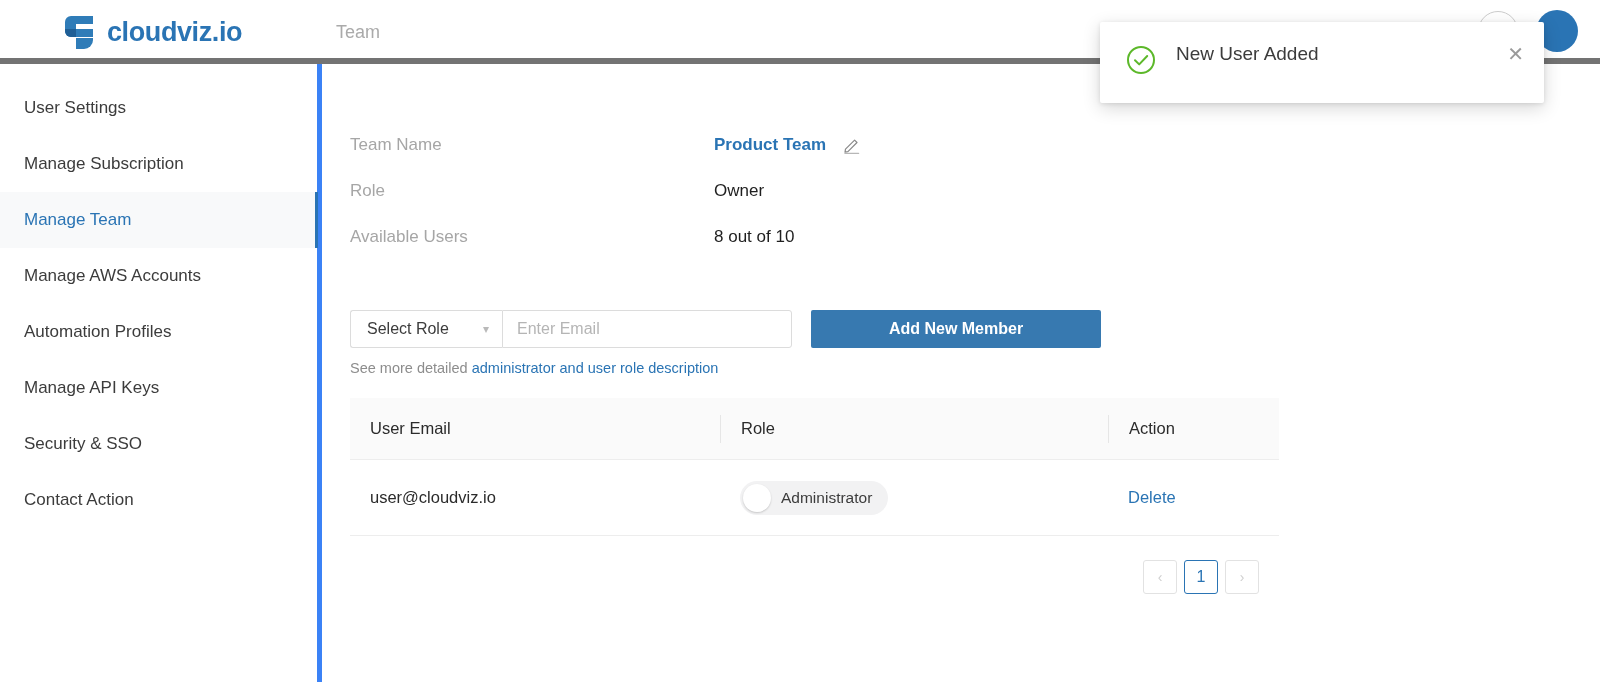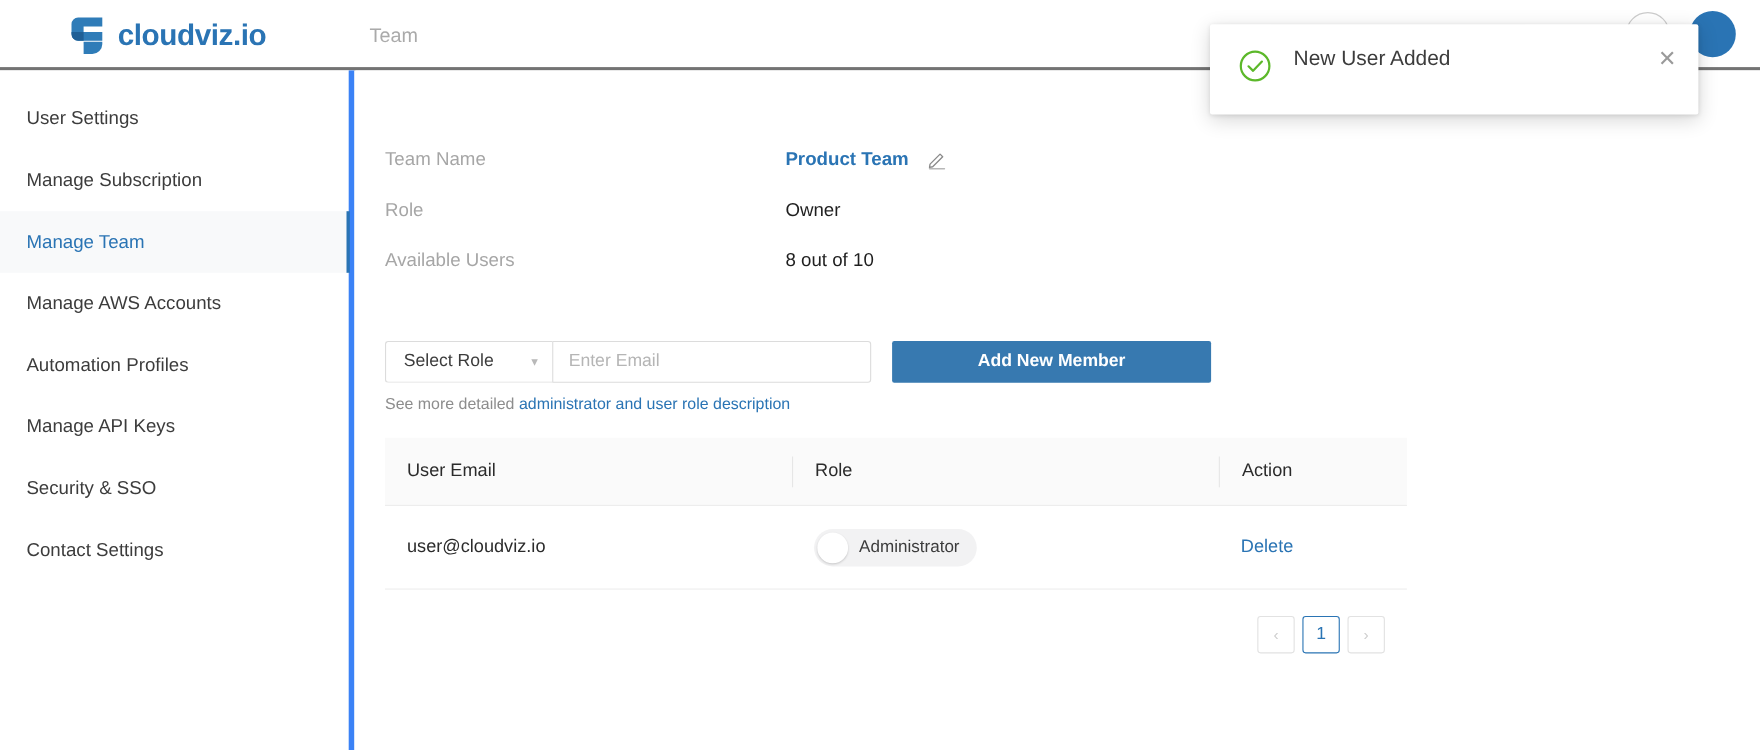--- a/index.html
+++ b/index.html
@@ -11,21 +11,21 @@
     font-family: "Liberation Sans", sans-serif;
     overflow: hidden;
   }
 
   
   .topbar {
     position: absolute;
     left: 0; top: 0;
     width: 1600px; height: 64px;
     background: #ffffff;
-    border-bottom: 3px solid #737373;
+    border-bottom: 6px solid #737373;
   }
   .logo-wrap {
     position: absolute;
     left: 62px; top: 13px;
     display: flex; align-items: center; gap: 9px;
   }
   .logo-mark { width: 36px; height: 38px; display: block; }
   .logo-text {
     font-size: 27px;
     font-weight: 700;
@@ -365,21 +365,21 @@
     <div class="nav-item">
       <span>Automation Profiles</span>
     </div>
     <div class="nav-item">
       <span>Manage API Keys</span>
     </div>
     <div class="nav-item">
       <span>Security &amp; SSO</span>
     </div>
     <div class="nav-item">
-      <span>Contact Settings</span>
+      <span>Contact Action</span>
     </div>
   </div>
 
 <div class="main">
 
   <div class="info-table" id="info-list">
       <div class="info-row">
         <div class="info-label">Team Name</div>
         <div class="info-value accent">Product Team</div>
         <span class="edit-icon">

